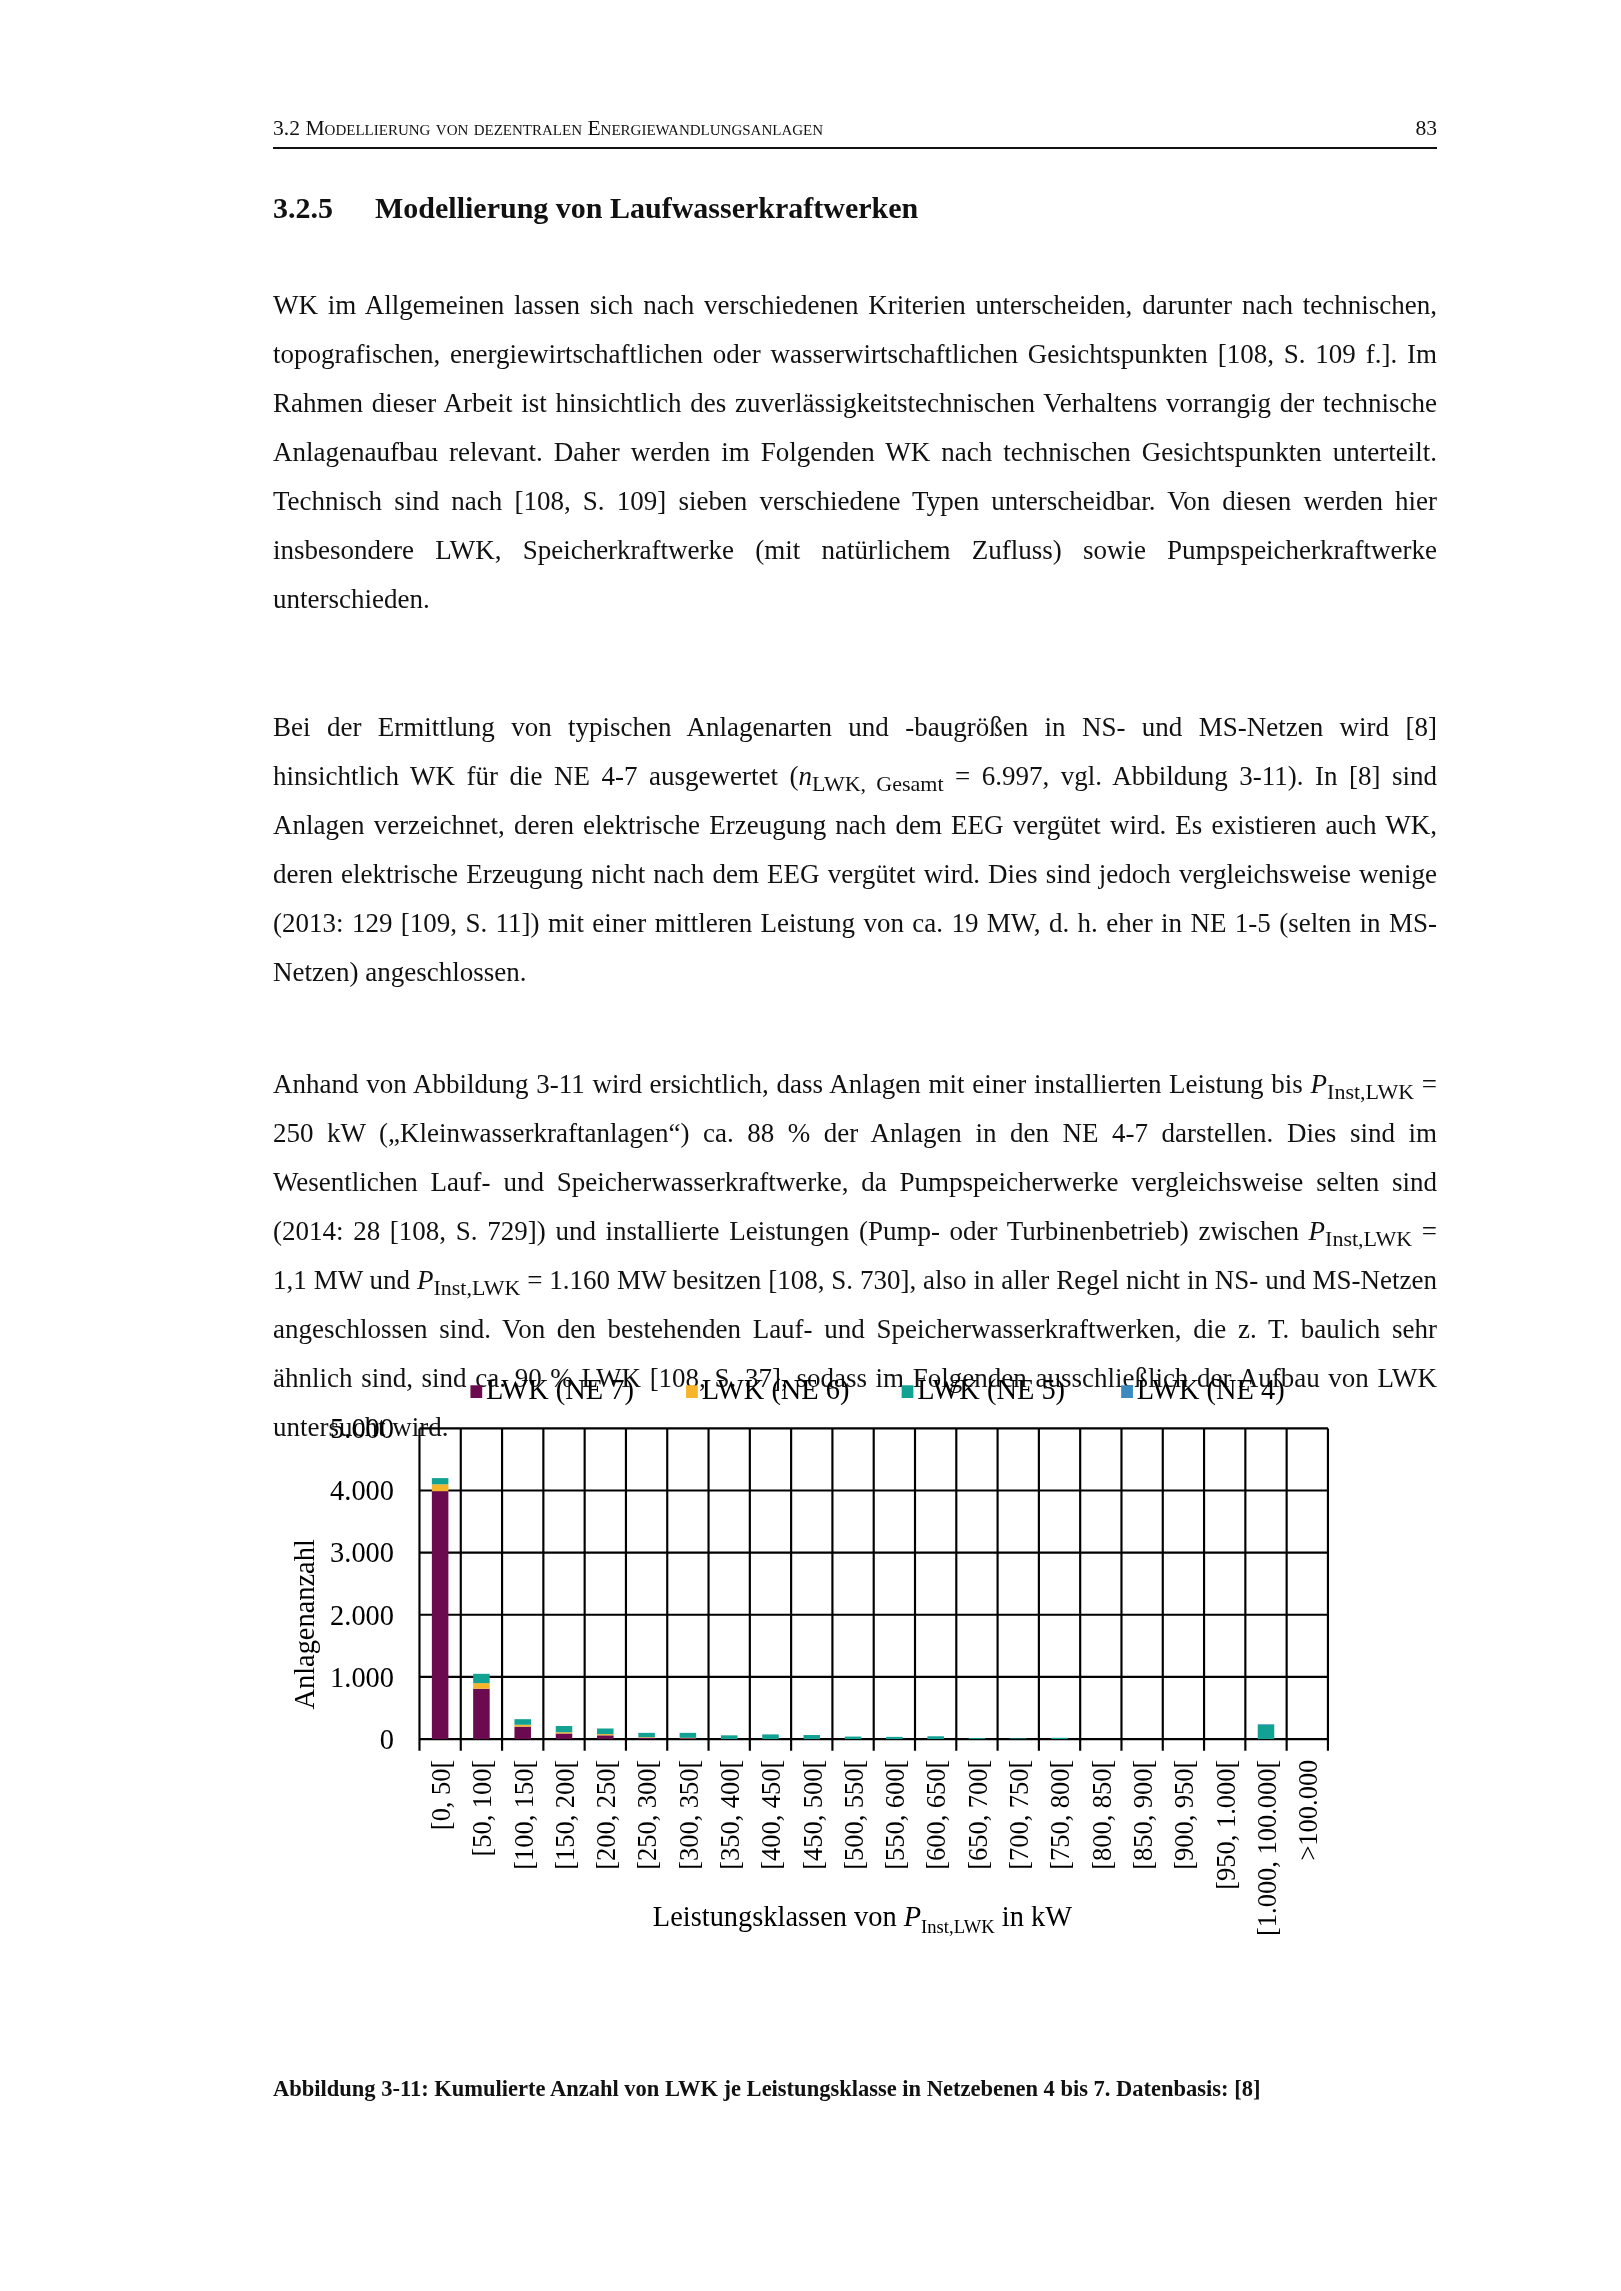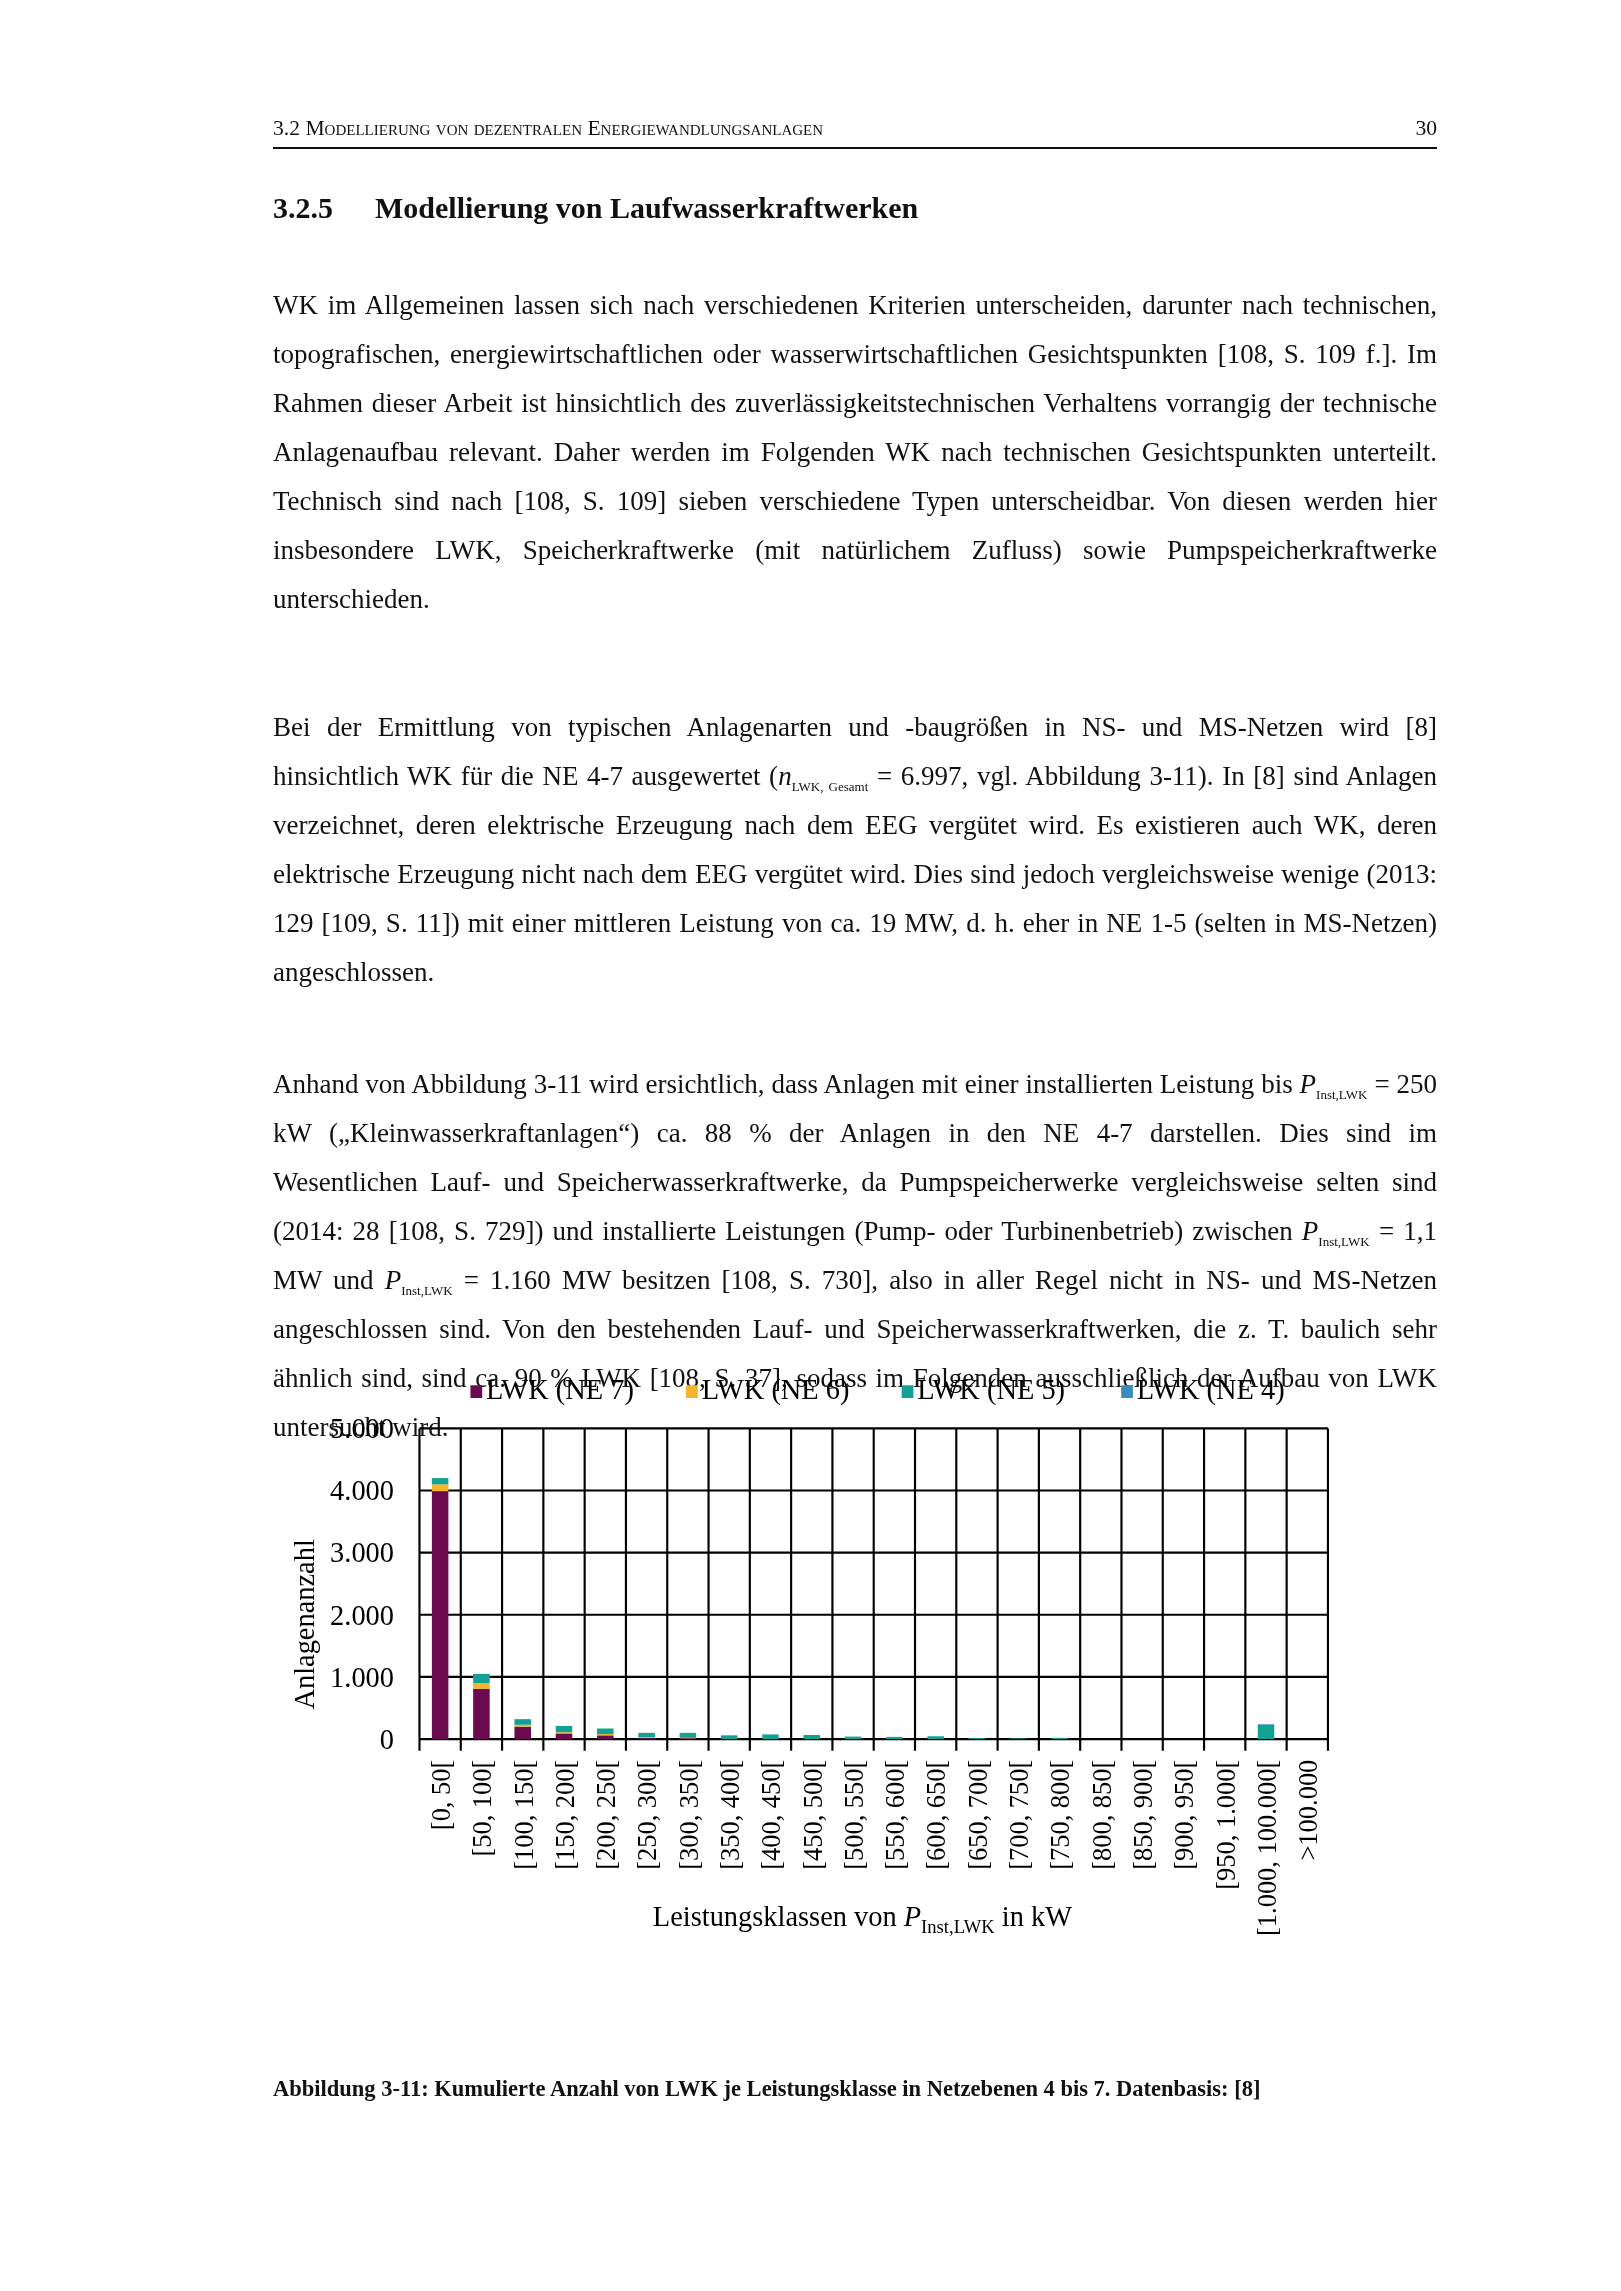--- a/index.html
+++ b/index.html
@@ -2,34 +2,34 @@
 <html><head>
 <meta charset="utf-8">
 <style>
   html,body{margin:0;padding:0;background:#fff;}
   body{width:1621px;height:2292px;position:relative;font-family:"Liberation Serif","DejaVu Serif",serif;color:#111;}
   .runhead{position:absolute;left:273px;top:116px;width:1164px;font-size:21.6px;display:flex;justify-content:space-between;border-bottom:2px solid #111;padding-bottom:5.9px;}
   .runhead .sc{font-variant:small-caps;text-align:center;}
   .section{position:absolute;left:273px;top:191px;font-size:30px;font-weight:bold;}
   .section .num{display:inline-block;width:102px;}
   .para{position:absolute;left:273px;width:1164px;font-size:27px;line-height:49px;text-align:justify;}
-  .para sub{font-size:13px;line-height:0;}
+  .para sub{font-size:22px;line-height:0;}
   #p1{top:281px;}
   #p2{top:703px;}
   #p3{top:1060px;}
   .chart{position:absolute;left:0;top:1350px;width:1374px;height:588px;}
   .caption{position:absolute;left:273px;top:2076px;font-size:22.5px;font-weight:bold;}
   svg text{font-family:"Liberation Serif","DejaVu Serif",serif;}
 </style>
 </head>
 <body>
 
 <div class="runhead">
   <span class="sc">3.2 Modellierung von dezentralen Energiewandlungsanlagen</span>
-  <span>30</span>
+  <span>83</span>
 </div>
 
 <div class="section">
   <span class="num">3.2.5</span><span>Modellierung von Laufwasserkraftwerken</span>
 </div>
 
 <div class="para" id="p1">WK im Allgemeinen lassen sich nach verschiedenen Kriterien unterscheiden, darunter nach technischen, topografischen, energiewirtschaftlichen oder wasserwirtschaftlichen Gesichtspunkten [108, S. 109 f.]. Im Rahmen dieser Arbeit ist hinsichtlich des zuverlässigkeitstechnischen Verhaltens vorrangig der technische Anlagenaufbau relevant. Daher werden im Folgenden WK nach technischen Gesichtspunkten unterteilt. Technisch sind nach [108, S. 109] sieben verschiedene Typen unterscheidbar. Von diesen werden hier insbesondere LWK, Speicherkraftwerke (mit natürlichem Zufluss) sowie Pumpspeicherkraftwerke unterschieden.</div>
 
 <div class="para" id="p2"><span>Bei der Ermittlung von typischen Anlagenarten und -baugrößen in NS- und MS-Netzen wird [8] hinsichtlich WK für die NE 4-7 ausgewertet (</span><i>n</i><sub>LWK, Gesamt</sub><span> = 6.997, vgl. Abbildung 3-11). In [8] sind Anlagen verzeichnet, deren elektrische Erzeugung nach dem EEG vergütet wird. Es existieren auch WK, deren elektrische Erzeugung nicht nach dem EEG vergütet wird. Dies sind jedoch vergleichsweise wenige (2013: 129 [109, S. 11]) mit einer mittleren Leistung von ca. 19 MW, d. h. eher in NE 1-5 (selten in MS-Netzen) angeschlossen.</span></div>
 

